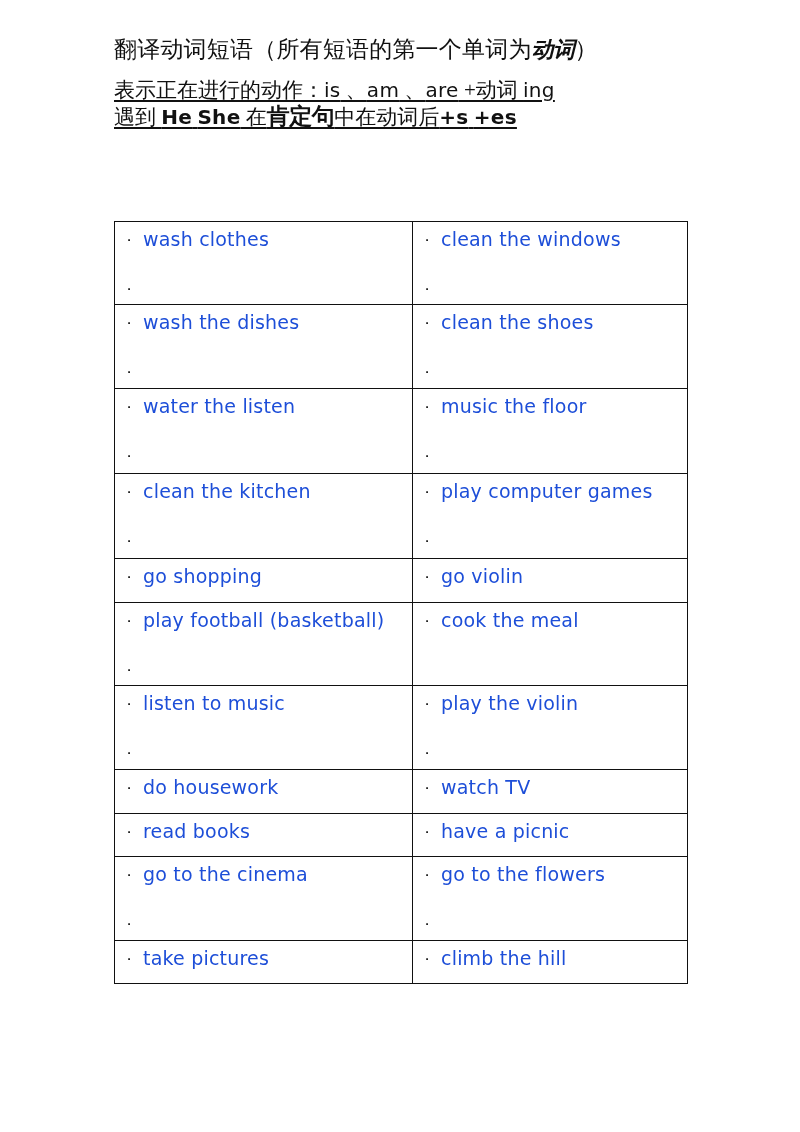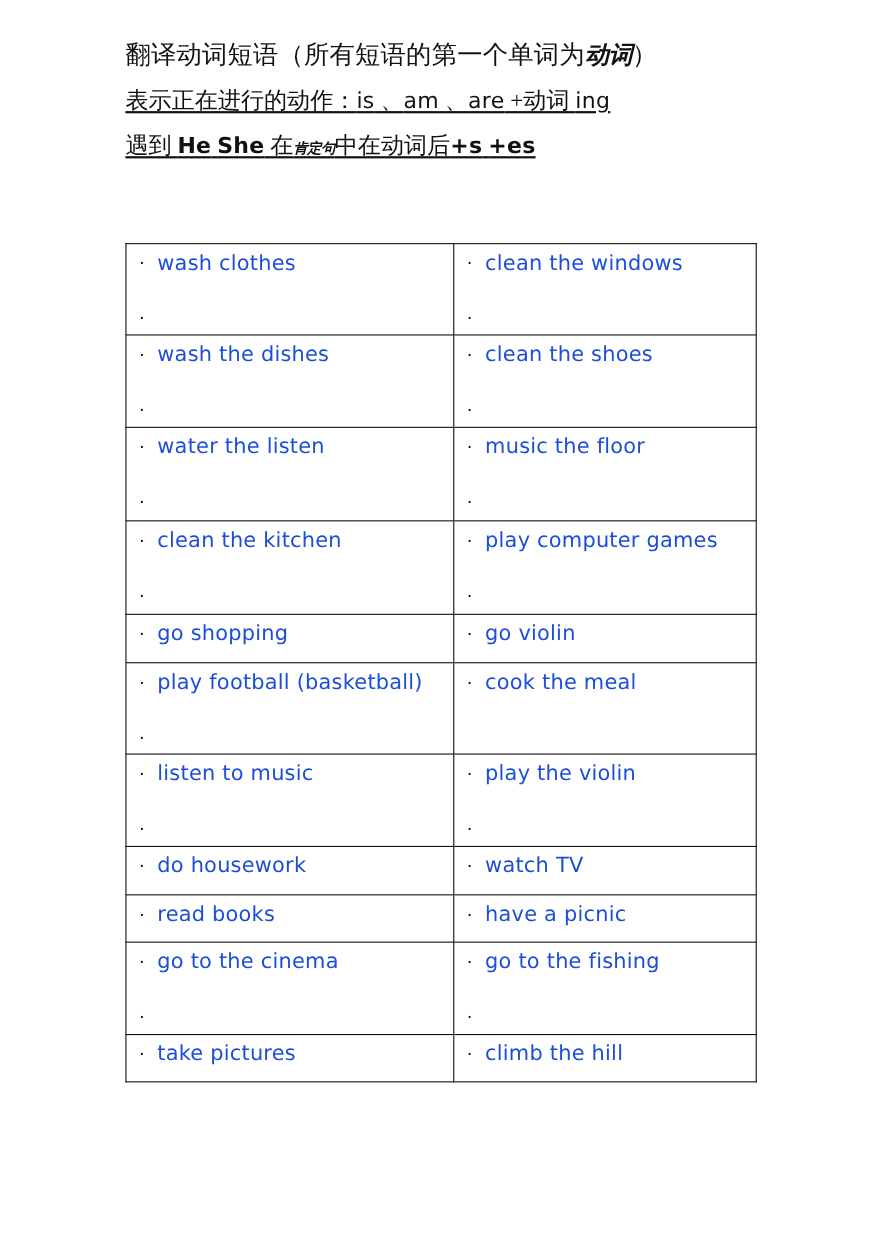--- a/index.html
+++ b/index.html
@@ -41,42 +41,41 @@
   .hline-title {
     font-family: "Liberation Serif", "DejaVu Serif", serif;
     font-size: 23px;
     letter-spacing: 0.2px;
     margin-bottom: 19px;
   }
 
   .hline-sub {
     font-family: "Liberation Serif", "DejaVu Serif", serif;
     font-size: 21px;
-    margin-bottom: 20px;
+    margin-bottom: 4px;
   }
 
   .underlined {
     text-decoration: underline;
     text-underline-offset: 3px;
   }
 
   
   .emph {
     font-family: "DejaVu Sans", "Liberation Sans", sans-serif;
     font-weight: 700;
     font-style: italic;
     font-size: 22px;
     letter-spacing: -0.5px;
   }
 
   .emph-sm {
     font-family: "DejaVu Sans", "Liberation Sans", sans-serif;
     font-weight: 700;
-    font-style: italic;
-    font-size: 13px;
+    font-size: 23px;
     letter-spacing: -0.5px;
   }
 
   
   .latin {
     font-family: "DejaVu Sans", "Liberation Sans", sans-serif;
     font-size: 20px;
     font-weight: 500;
     letter-spacing: 0.3px;
   }
@@ -391,21 +390,21 @@
               <div class="bullet-line empty-line">
                 <span class="bullet-mark">·</span>
                 <span class="bullet-text"></span>
               </div>
             </div>
           </td>
           <td>
             <div class="cell-inner">
               <div class="bullet-line">
                 <span class="bullet-mark">·</span>
-                <span class="bullet-text">go to the fishing</span>
+                <span class="bullet-text">go to the flowers</span>
               </div>
               <div class="bullet-line empty-line">
                 <span class="bullet-mark">·</span>
                 <span class="bullet-text"></span>
               </div>
             </div>
           </td>
         </tr>
         <tr class="compact" style="height: 43px;">
           <td>

